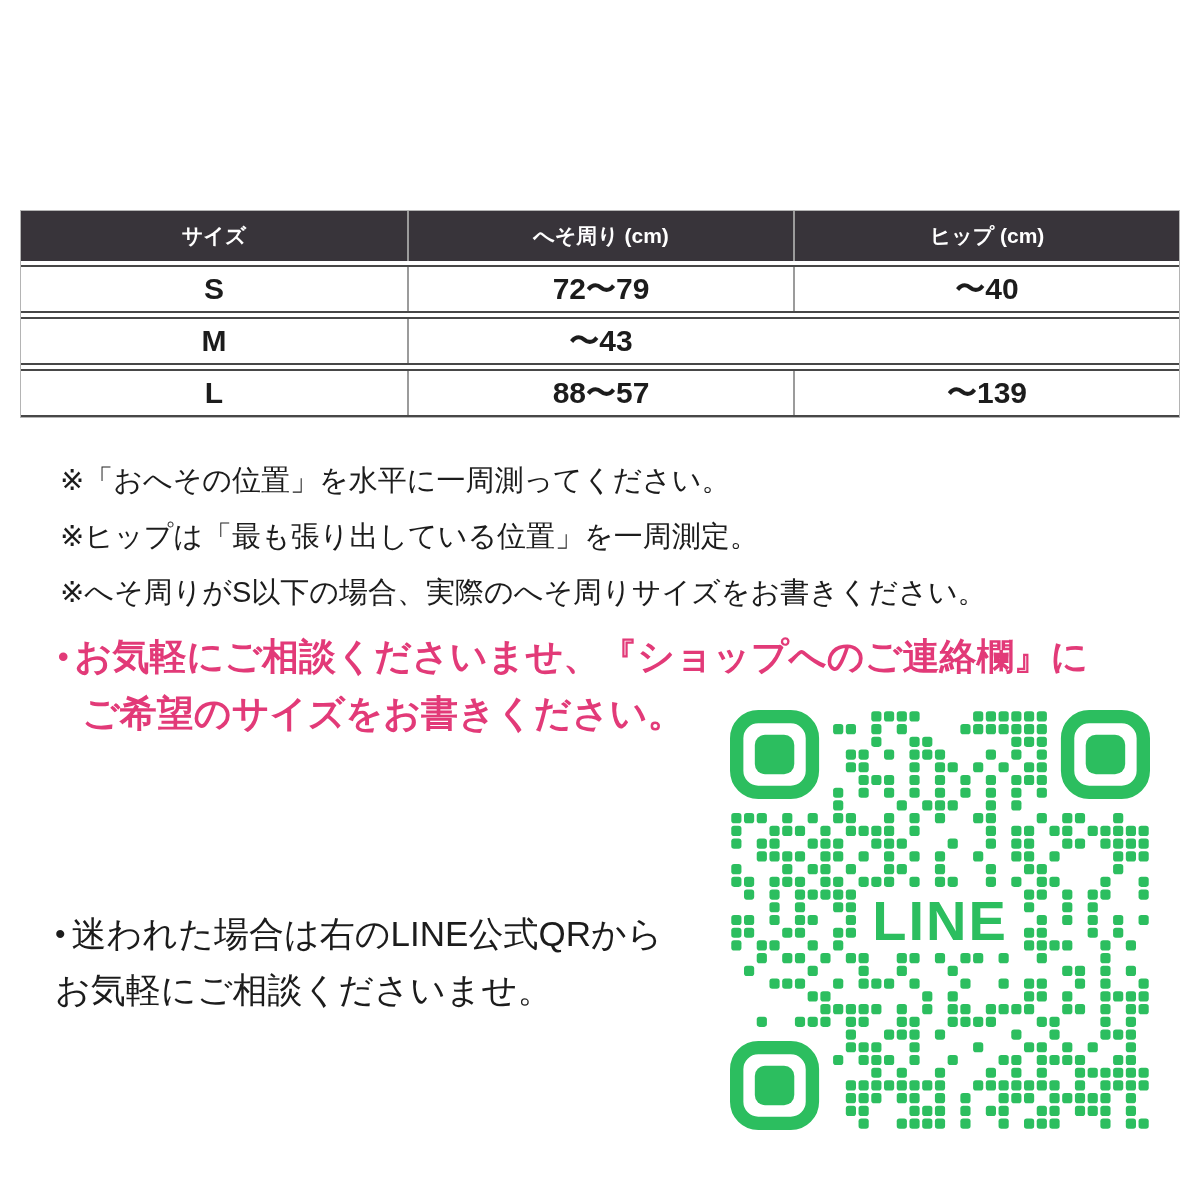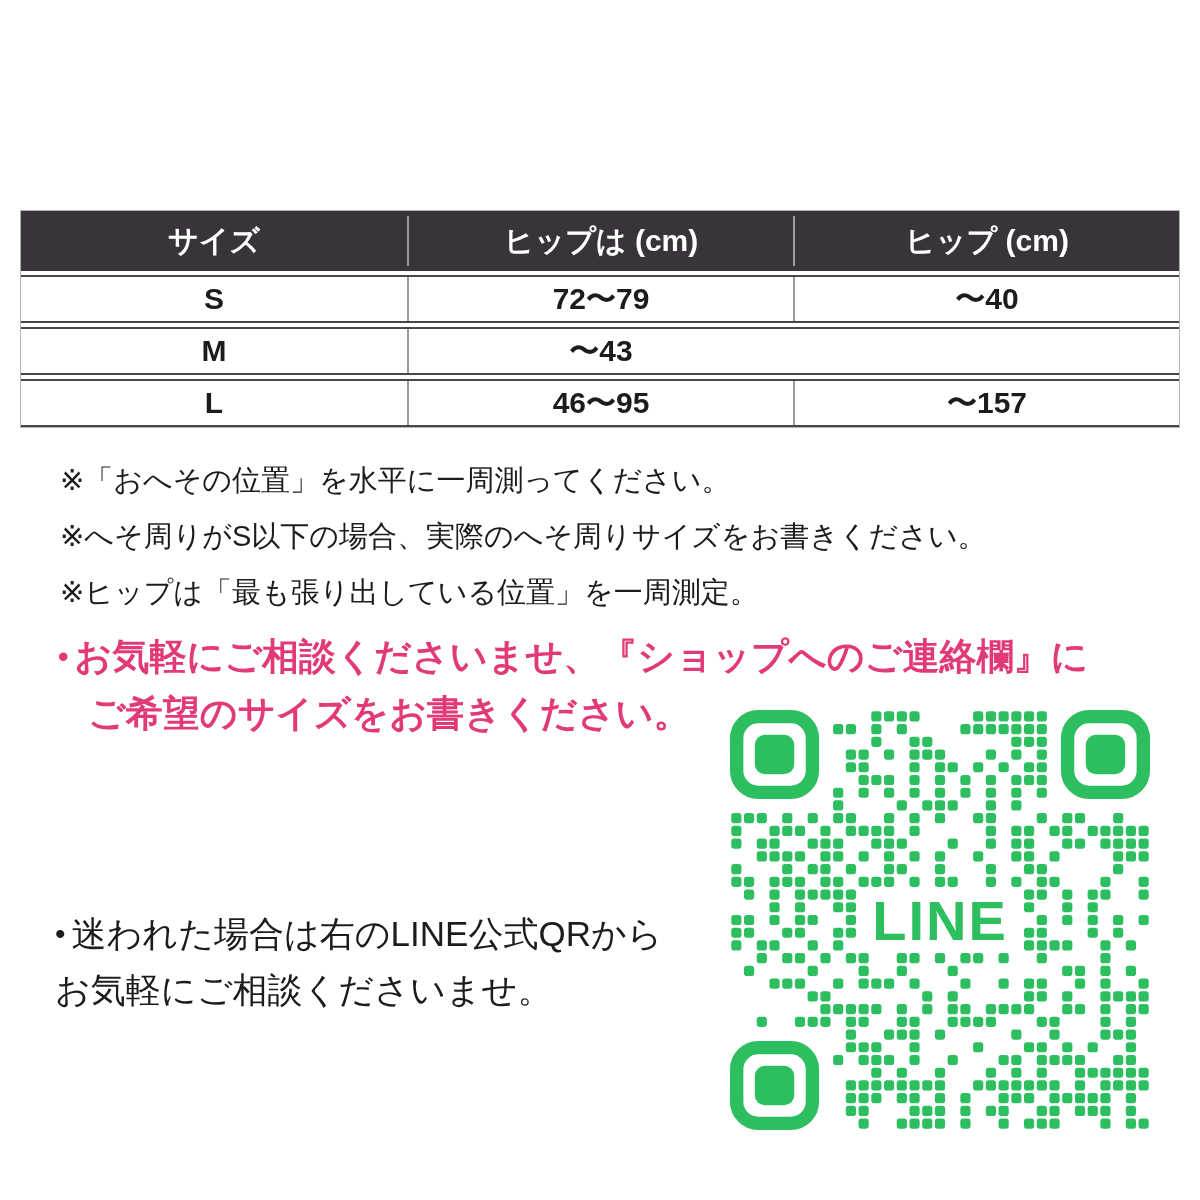--- a/index.html
+++ b/index.html
@@ -9,80 +9,80 @@
     --ink:#1c1c1c;
     --row-border:#474747;
     --sep:#9b9b9b;
   }
   html,body{margin:0;padding:0;background:#fff;}
   body{font-family:"Liberation Sans","DejaVu Sans",sans-serif;}
   #stage{position:relative;width:1200px;height:1200px;background:#fff;overflow:hidden;}
 
   
   .size-table{position:absolute;left:20px;top:210px;width:1158px;border:1px solid #b4b4b4;}
-  .thead{display:grid;grid-template-columns:1fr 1fr 1fr;height:60px;background:var(--header-bg);
-         color:#fff;font-weight:bold;font-size:30px;align-items:center;text-align:center;}
+  .thead{display:grid;grid-template-columns:1fr 1fr 1fr;height:50px;background:var(--header-bg);
+         color:#fff;font-weight:bold;font-size:21px;align-items:center;text-align:center;}
   .thead .cell{line-height:50px;height:50px;}
   .trow{display:grid;grid-template-columns:1fr 1fr 1fr;height:44px;margin-top:4px;background:#fff;
         border-top:2px solid var(--row-border);border-bottom:2px solid var(--row-border);
         font-weight:bold;font-size:30px;color:var(--ink);align-items:center;text-align:center;}
   .cell{height:44px;line-height:44px;}
   .cell.c2,.cell.c3{border-left:2px solid var(--sep);}
   .thead .cell.c2,.thead .cell.c3{border-left:2px solid var(--sep);}
 
   
   .notes{position:absolute;left:60px;top:452px;font-size:29px;color:var(--ink);line-height:56px;white-space:nowrap;}
 
   
   .highlight{position:absolute;left:58px;top:628px;font-size:37px;font-weight:bold;color:var(--pink);
              line-height:57px;white-space:nowrap;}
   .hl-line{display:flex;align-items:center;}
   .bullet{font-size:30px;margin-right:6px;}
-  .hl-indent{margin-left:30px;}
+  .hl-indent{margin-left:24px;}
 
   
   .line-note{position:absolute;left:55px;top:906px;font-size:35px;color:var(--ink);
              line-height:56px;white-space:nowrap;}
   .ln-line{display:flex;align-items:center;}
   .ln-indent{}
 
   
   .qr-wrap{position:absolute;left:730px;top:710px;width:420px;height:420px;}
 </style>
 </head>
 <body>
 
 <div id="stage">
 
   <div class="size-table">
     <div class="thead">
       <div class="cell c1">サイズ</div>
-      <div class="cell c2">ヒップは (cm)</div>
+      <div class="cell c2">へそ周り (cm)</div>
       <div class="cell c3">ヒップ (cm)</div>
     </div>
     <div class="trow">
       <div class="cell c1">S</div>
       <div class="cell c2">72〜79</div>
       <div class="cell c3">〜40</div>
     </div>
     <div class="trow">
       <div class="cell c1">M</div>
       <div class="cell c3">〜43</div>
     </div>
     <div class="trow">
       <div class="cell c1">L</div>
-      <div class="cell c2">46〜95</div>
-      <div class="cell c3">〜157</div>
+      <div class="cell c2">88〜57</div>
+      <div class="cell c3">〜139</div>
     </div>
   </div>
 
   <div class="notes">
     <div>※「おへその位置」を水平に一周測ってください。</div>
+    <div>※ヒップは「最も張り出している位置」を一周測定。</div>
     <div>※へそ周りがS以下の場合、実際のへそ周りサイズをお書きください。</div>
-    <div>※ヒップは「最も張り出している位置」を一周測定。</div>
   </div>
 
   <div class="highlight">
     <div class="hl-line">
       <span class="bullet">•</span>
       <span>お気軽にご相談くださいませ、『ショップへのご連絡欄』に</span>
     </div>
     <div class="hl-line hl-indent">
       <span>ご希望のサイズをお書きください。</span>
     </div>

